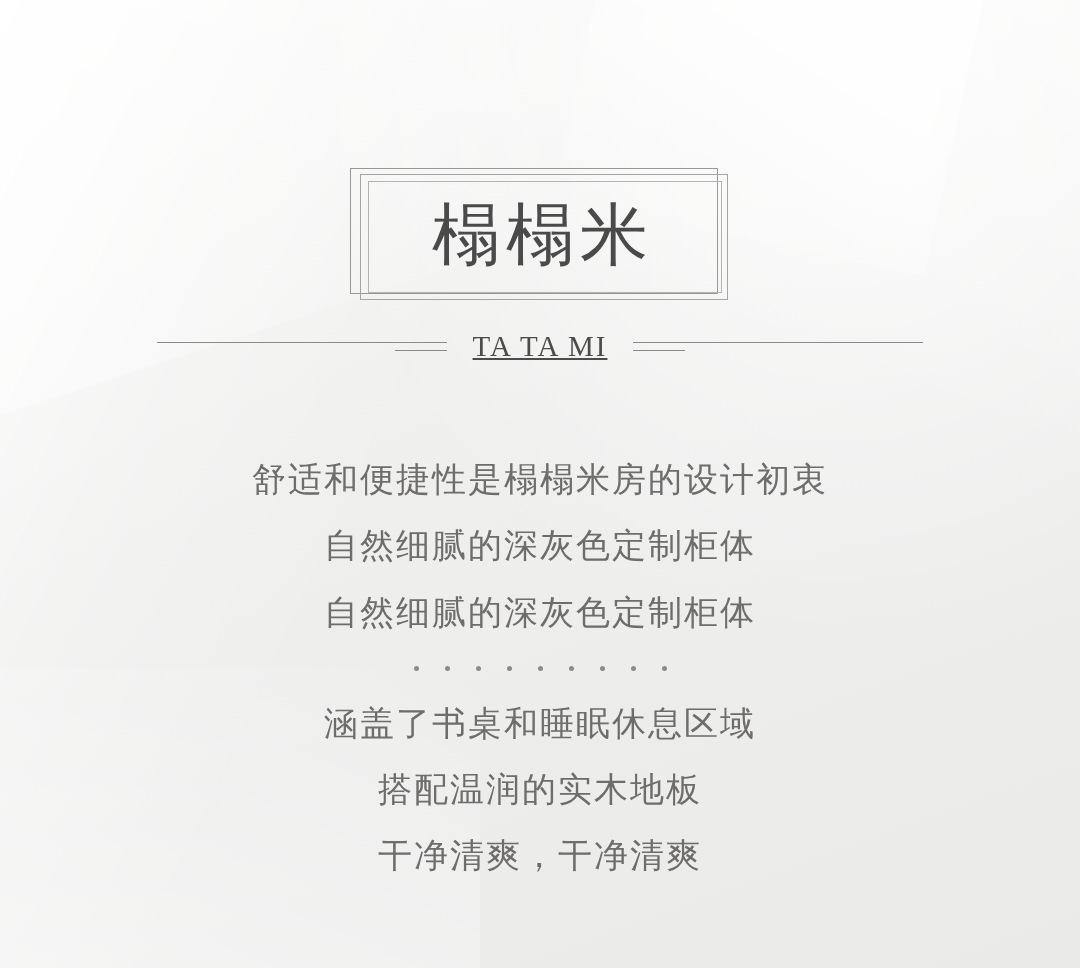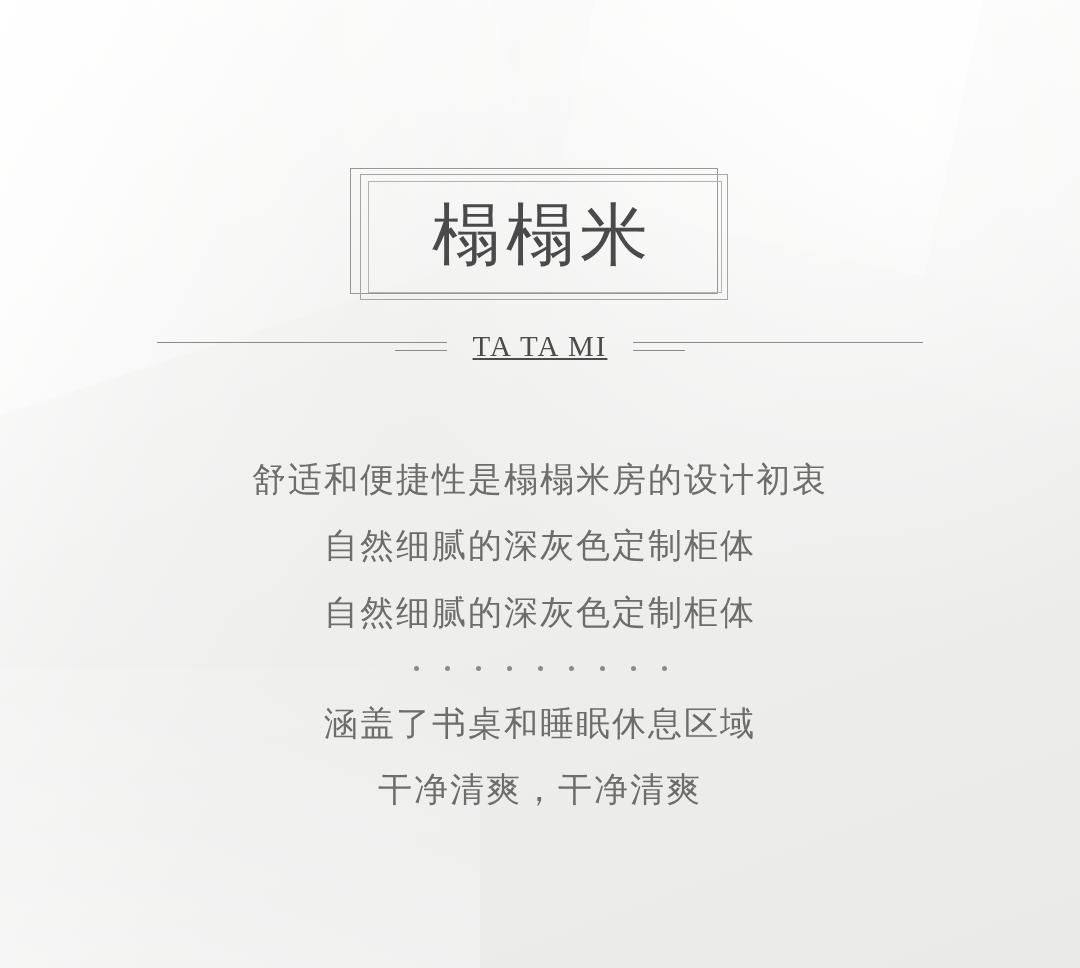--- a/index.html
+++ b/index.html
@@ -204,15 +204,16 @@
       <span class="dot"></span>
       <span class="dot"></span>
       <span class="dot"></span>
       <span class="dot"></span>
       <span class="dot"></span>
       <span class="dot"></span>
       <span class="dot"></span>
     </div>
 
     <p>涵盖了书桌和睡眠休息区域</p>
+    <p>搭配温润的实木地板</p>
     <p class="last-of-group">干净清爽，干净清爽</p>
   </div>
 </div>
 
 </body></html>

